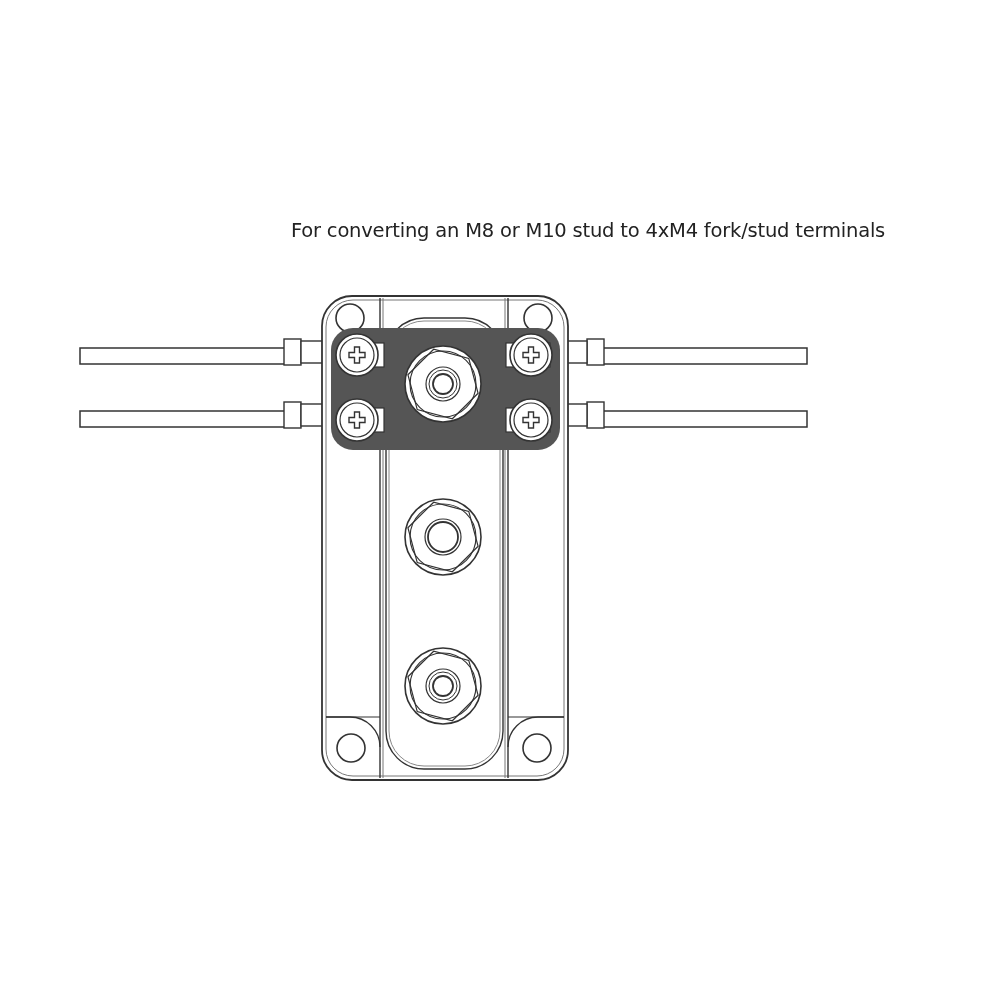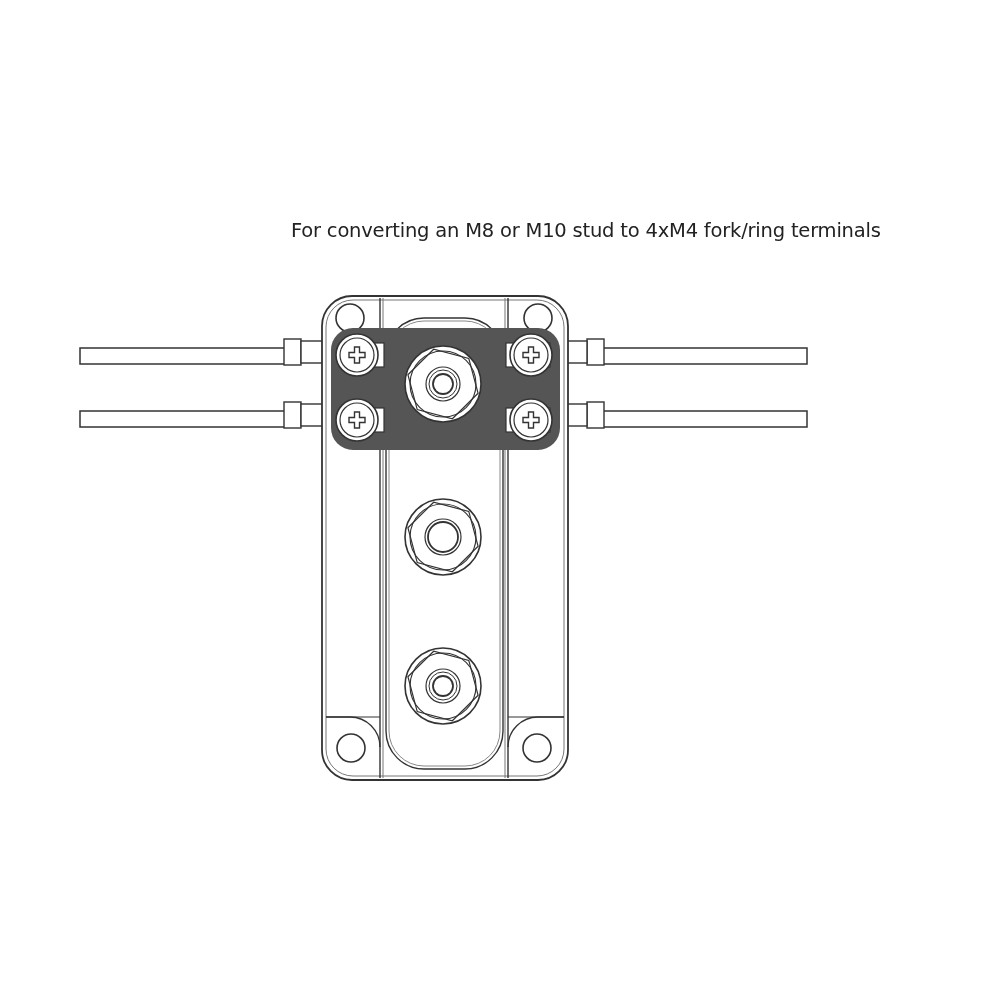--- a/index.html
+++ b/index.html
@@ -12,21 +12,21 @@
       font-size: 19.5px;
       color: #222222;
       white-space: nowrap;
       letter-spacing: -0.2px;
     }
     svg.drawing { position: absolute; left: 0; top: 0; }
   </style>
 </head>
 <body>
 
-<div class="caption">For converting an M8 or M10 stud to 4xM4 fork/ring terminals</div>
+<div class="caption">For converting an M8 or M10 stud to 4xM4 fork/stud terminals</div>
 
 <svg class="drawing" width="1000" height="1000" viewBox="0 0 1000 1000" xmlns="http://www.w3.org/2000/svg">
   <defs>
 
     <g id="screw">
       <circle r="21" fill="#ffffff" stroke="#333" stroke-width="1.6"></circle>
       <circle r="17" fill="none" stroke="#333" stroke-width="1.2"></circle>
       <path d="M -2.5 -8 h5 v5.5 h5.5 v5 h-5.5 v5.5 h-5 v-5.5 h-5.5 v-5 h5.5 z" fill="#ffffff" stroke="#333" stroke-width="1.4"></path>
     </g>
 

